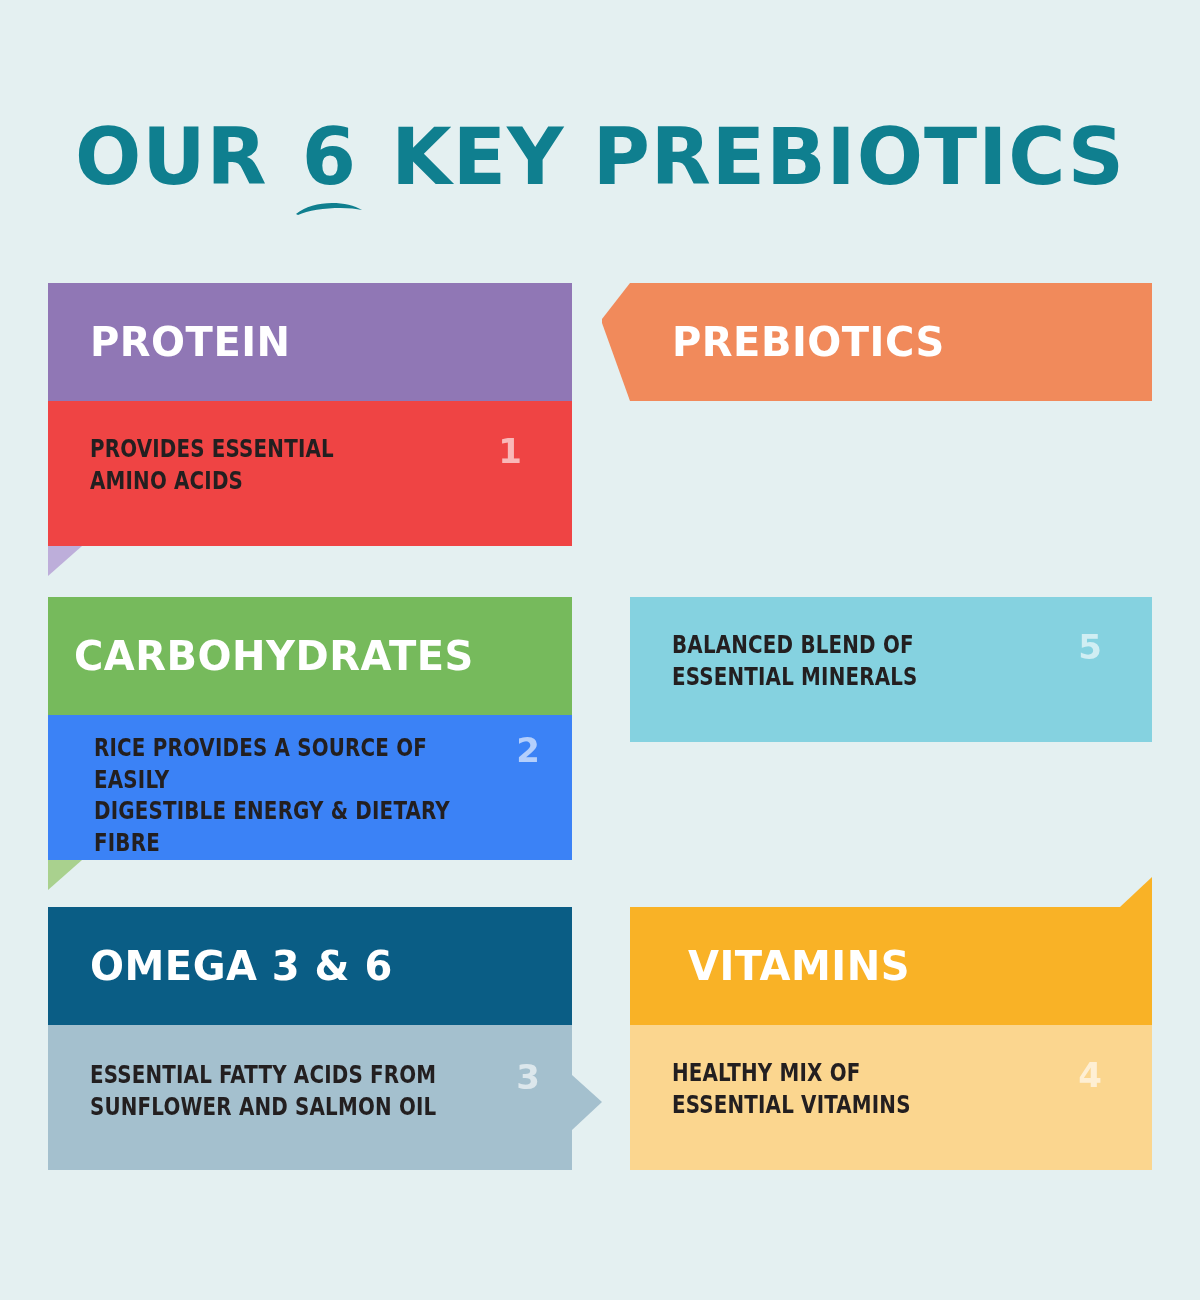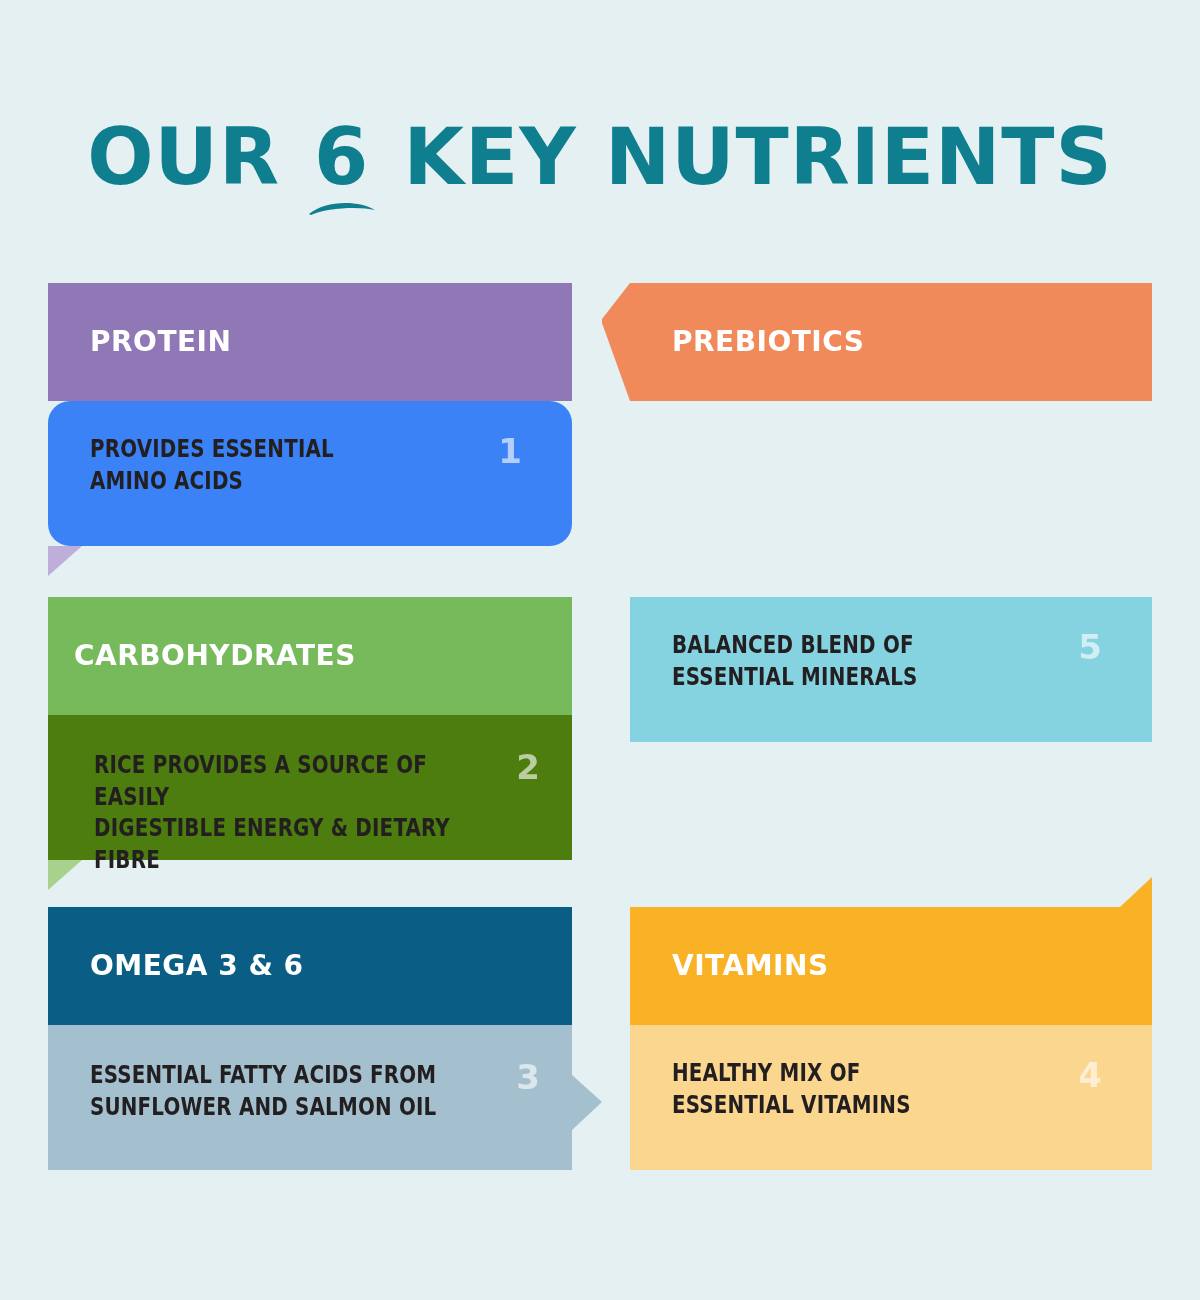--- a/index.html
+++ b/index.html
@@ -61,21 +61,21 @@
   }
   .card .head {
     position: relative;
     box-sizing: border-box;
     display: flex;
     align-items: center;
   }
   .card .head .head-label {
     font-family: "DejaVu Sans", sans-serif;
     font-weight: bold;
-    font-size: 28px;
+    font-size: 40px;
     color: #ffffff;
     letter-spacing: 0.5px;
     line-height: 1;
     white-space: nowrap;
   }
   .card .body {
     position: relative;
     box-sizing: border-box;
     display: flex;
     align-items: flex-start;
@@ -105,42 +105,42 @@
   
   .tail {
     position: absolute;
     width: 0;
     height: 0;
   }
 
   
   #card-protein { left: 48px; top: 283px; width: 524px; }
   #card-protein .head { height: 118px; background: #9077b5; padding-left: 42px; }
-  #card-protein .body { height: 145px; background: #3b82f6; padding: 33px 42px 0 42px; border-radius: 22px; }
+  #card-protein .body { height: 145px; background: #ef4444; padding: 33px 42px 0 42px; }
   #card-protein .tail-down {
     left: 0; top: 263px;
     border-left: 34px solid #bdaeda;
     border-right: 34px solid transparent;
     border-bottom: 30px solid transparent;
   }
 
   
   #card-prebiotics { left: 630px; top: 283px; width: 522px; }
   #card-prebiotics .head { height: 118px; background: #f18a5b; padding-left: 42px; }
   #card-prebiotics .head .arrow-left {
     position: absolute;
     left: -28px; top: 0;
     width: 28px; height: 118px;
   }
   #card-prebiotics .body { height: 145px; background: #f6b494; padding: 33px 42px 0 42px; }
 
   
   #card-carbs { left: 48px; top: 597px; width: 524px; }
   #card-carbs .head { height: 118px; background: #76ba5c; padding-left: 26px; }
-  #card-carbs .body { height: 145px; background: #4d7c0f; padding: 35px 24px 0 46px; }
+  #card-carbs .body { height: 145px; background: #3b82f6; padding: 18px 24px 0 46px; }
   #card-carbs .tail-down {
     left: 0; top: 263px;
     border-left: 34px solid #a9d18e;
     border-right: 34px solid transparent;
     border-bottom: 30px solid transparent;
   }
 
   
   #card-minerals { left: 630px; top: 597px; width: 522px; }
   #card-minerals .head { height: 118px; background: #2bb8d2; padding-left: 42px; }
@@ -157,21 +157,21 @@
   #card-omega .head { height: 118px; background: #0a5d85; padding-left: 42px; align-items: center; }
   #card-omega .body { height: 145px; background: #a4c0ce; padding: 35px 24px 0 42px; }
   #card-omega .arrow-right {
     position: absolute;
     right: -30px; top: 50px;
     width: 30px; height: 55px;
   }
 
   
   #card-vitamins { left: 630px; top: 907px; width: 522px; }
-  #card-vitamins .head { height: 118px; background: #f9b226; padding-left: 42px; }
+  #card-vitamins .head { height: 118px; background: #f9b226; padding-left: 58px; }
   #card-vitamins .body { height: 145px; background: #fbd68f; padding: 33px 42px 0 42px; }
   #card-vitamins .tail-up {
     right: 0; top: -30px;
     border-right: 32px solid #f9b226;
     border-left: 32px solid transparent;
     border-top: 30px solid transparent;
   }
 
   
   .num-col { width: 70px; text-align: center; }
@@ -180,21 +180,21 @@
 </head>
 <body>
 
 <div class="page">
 
   <div class="title-block">
     <div class="title"><span>OUR </span><span class="num"><span>6</span><span class="swoosh">
             <svg width="74" height="20" viewBox="0 0 74 20">
               <path d="M4 18 C 20 4, 54 4, 70 14 C 54 10, 20 12, 6 19 Z" fill="#0f7f8f"></path>
             </svg>
-          </span></span><span> KEY NUTRIENTS</span></div>
+          </span></span><span> KEY PREBIOTICS</span></div>
   </div>
 
   <div class="card" id="card-protein">
     <div class="head">
       <span class="head-label">PROTEIN</span>
     </div>
     <div class="body">
       <span class="desc">PROVIDES ESSENTIAL
 AMINO ACIDS</span>
       <span class="num-badge num-col tight">1</span>

